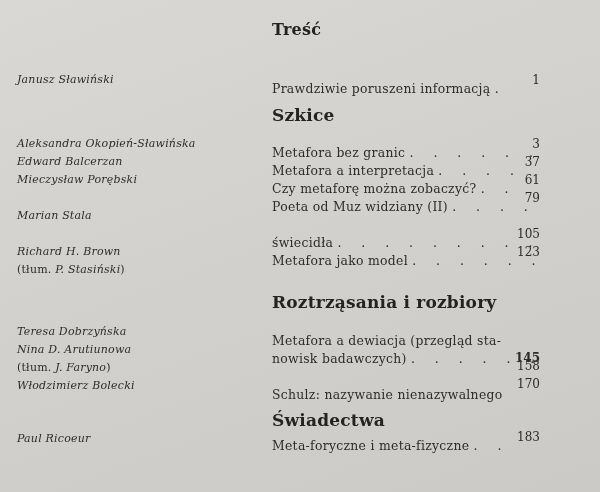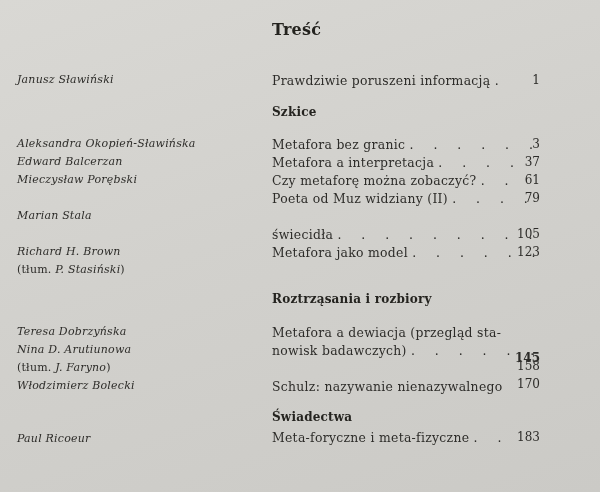--- a/index.html
+++ b/index.html
@@ -17,21 +17,21 @@
     }
     .page {
       position: absolute;
       left: 0; top: 0;
       width: 600px; height: 412px;
     }
     .heading {
       position: absolute;
       left: 272px;
       font-weight: bold;
-      font-size: 12px;
+      font-size: 17px;
       color: #24231f;
       letter-spacing: 0.2px;
     }
     .heading.main { top: 20px; font-size: 16px; }
     .author {
       position: absolute;
       left: 17px;
       font-style: italic;
       font-size: 11px;
       color: #2d2c29;
@@ -40,20 +40,21 @@
     }
     .author .tr { font-style: normal; }
     .title {
       position: absolute;
       left: 272px;
       width: 260px;
       font-size: 12.4px;
       color: #2d2c29;
       white-space: nowrap;
       letter-spacing: 0.3px;
+      margin-top: 8px;
     }
     .title.bold { font-weight: normal; }
     .dots {
       color: #2d2c29;
       letter-spacing: 8px;
     }
     .pageno {
       position: absolute;
       right: 60px;
       font-size: 12px;

